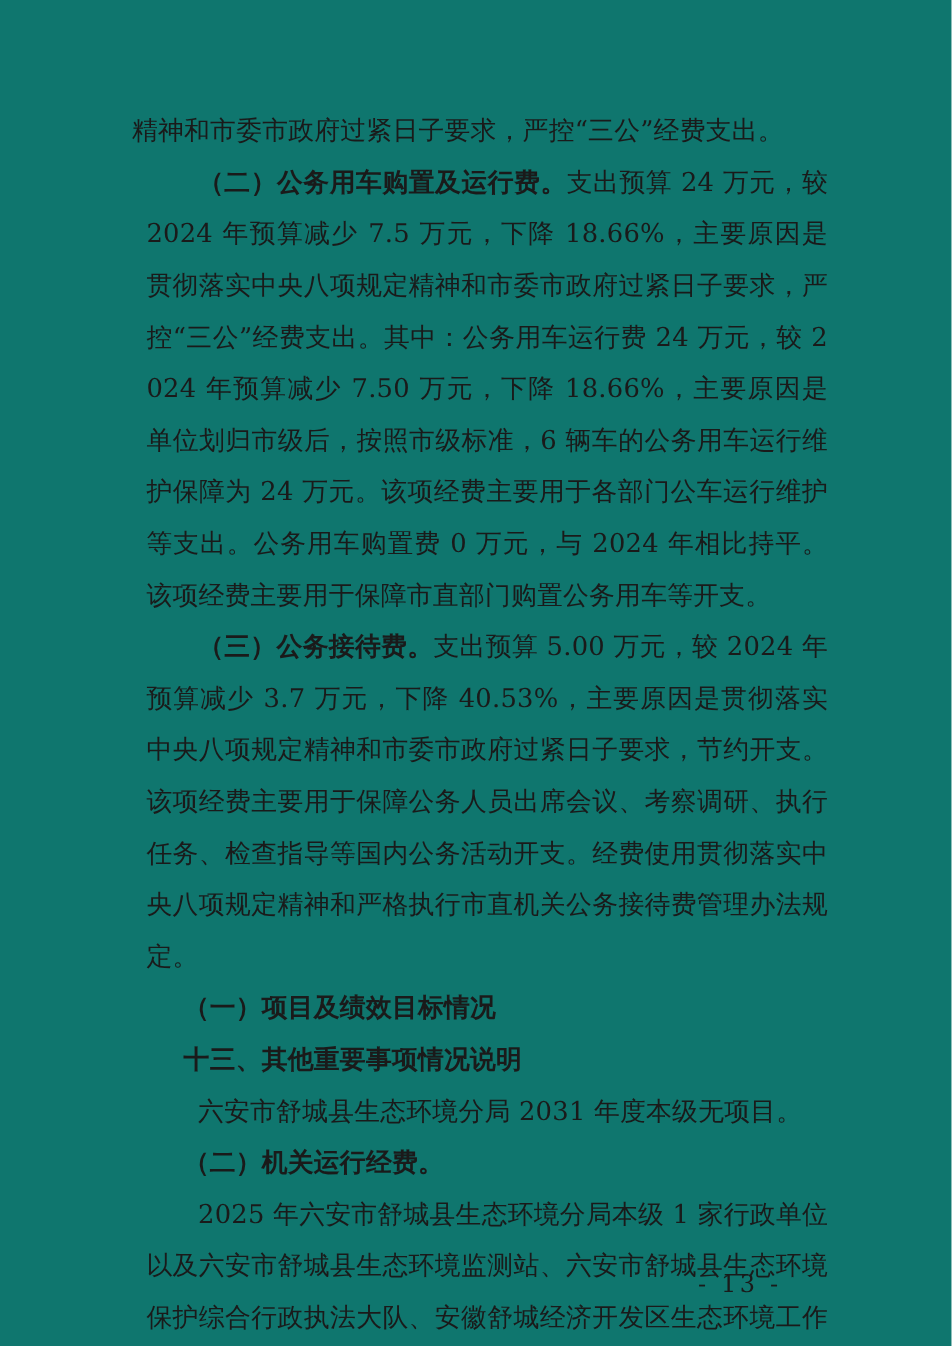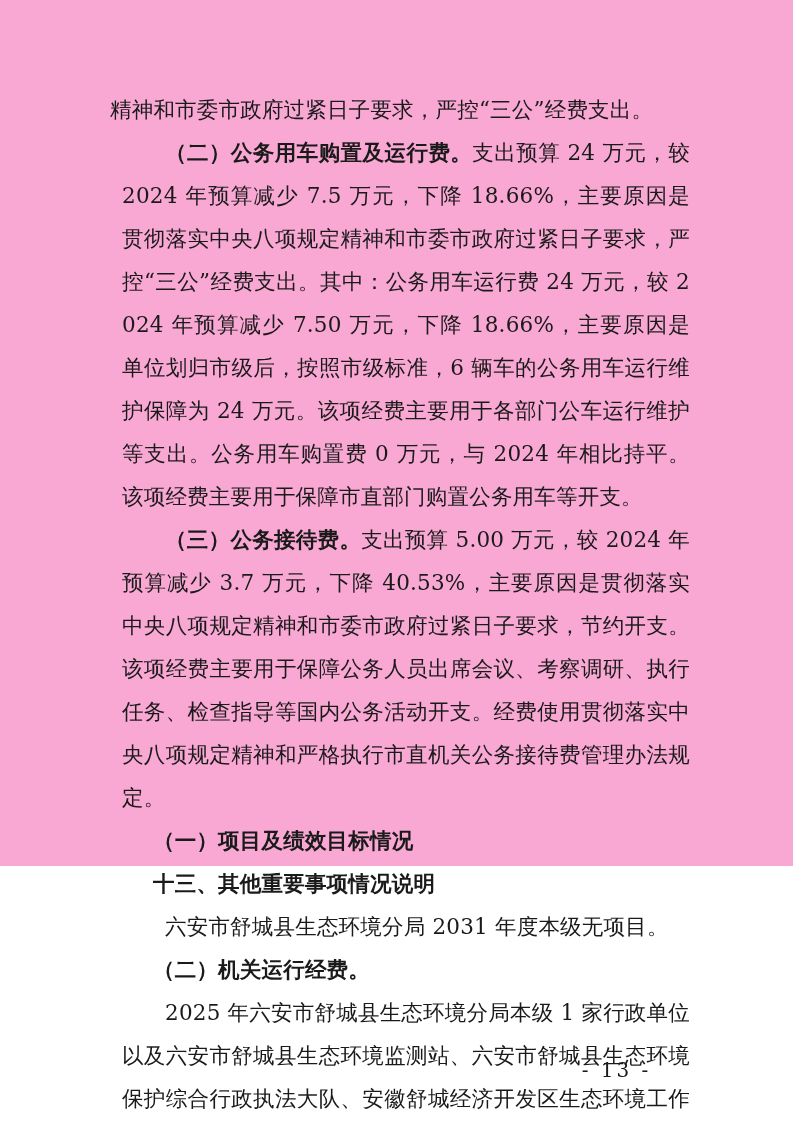--- a/index.html
+++ b/index.html
@@ -13,22 +13,22 @@
     font-family: "DejaVu Serif", "Liberation Serif", serif;
     color: #1a1a1a;
     position: relative;
     overflow: hidden;
   }
   .page {
     position: absolute;
     left: 0;
     top: 0;
     width: 793px;
-    height: 866px;
-    background: #f9a8d4;
+    height: 1122px;
+    background: #0f766e;
   }
   .content {
     position: absolute;
     left: 110px;
     top: 88px;
     width: 580px;
   }
   .para {
     font-size: 21.5px;
     line-height: 43px;

